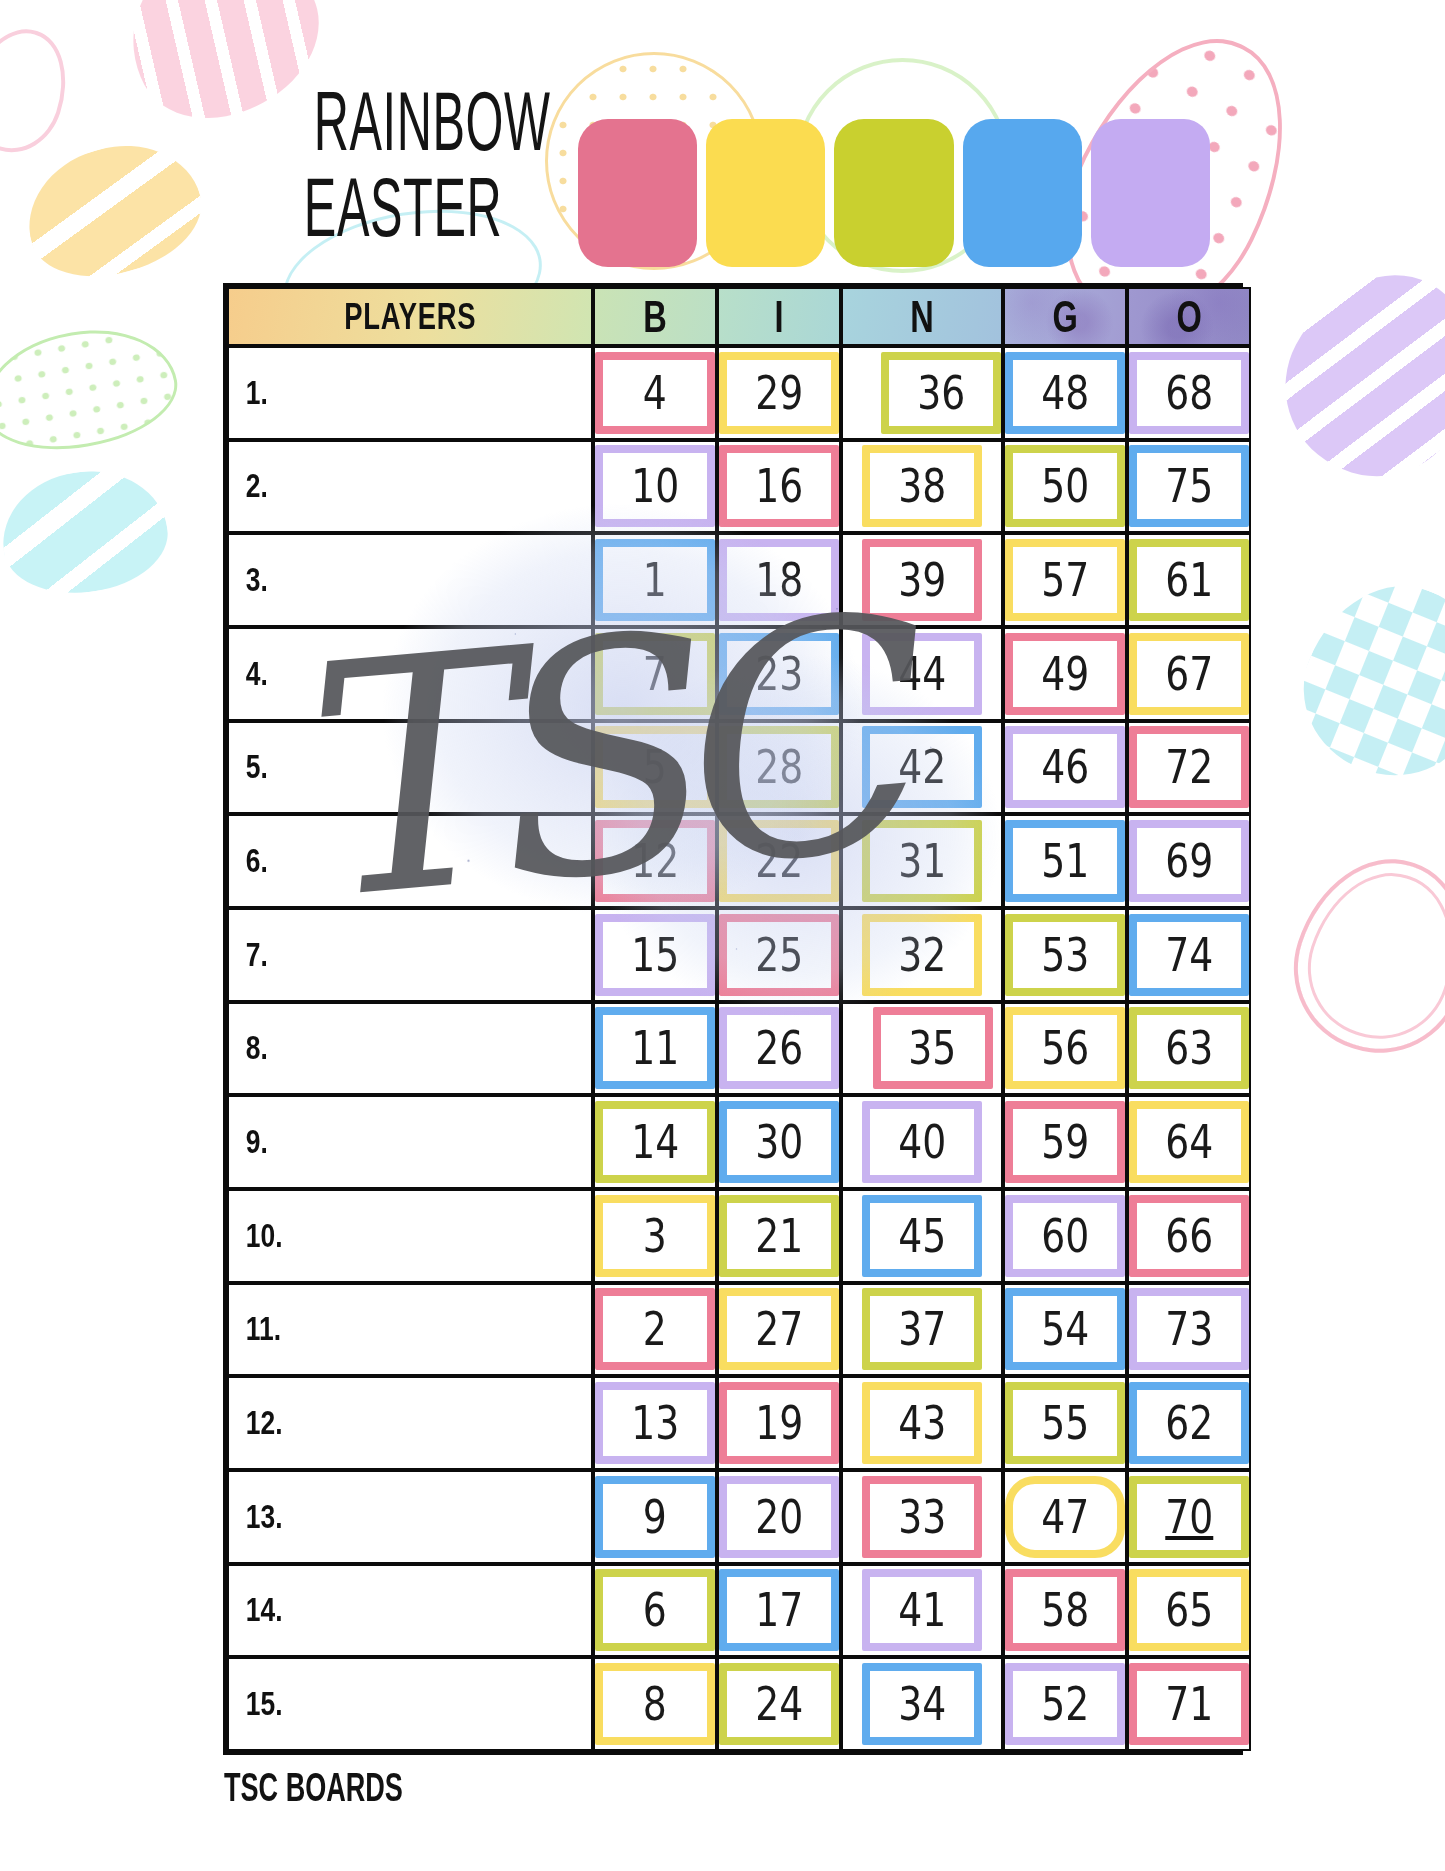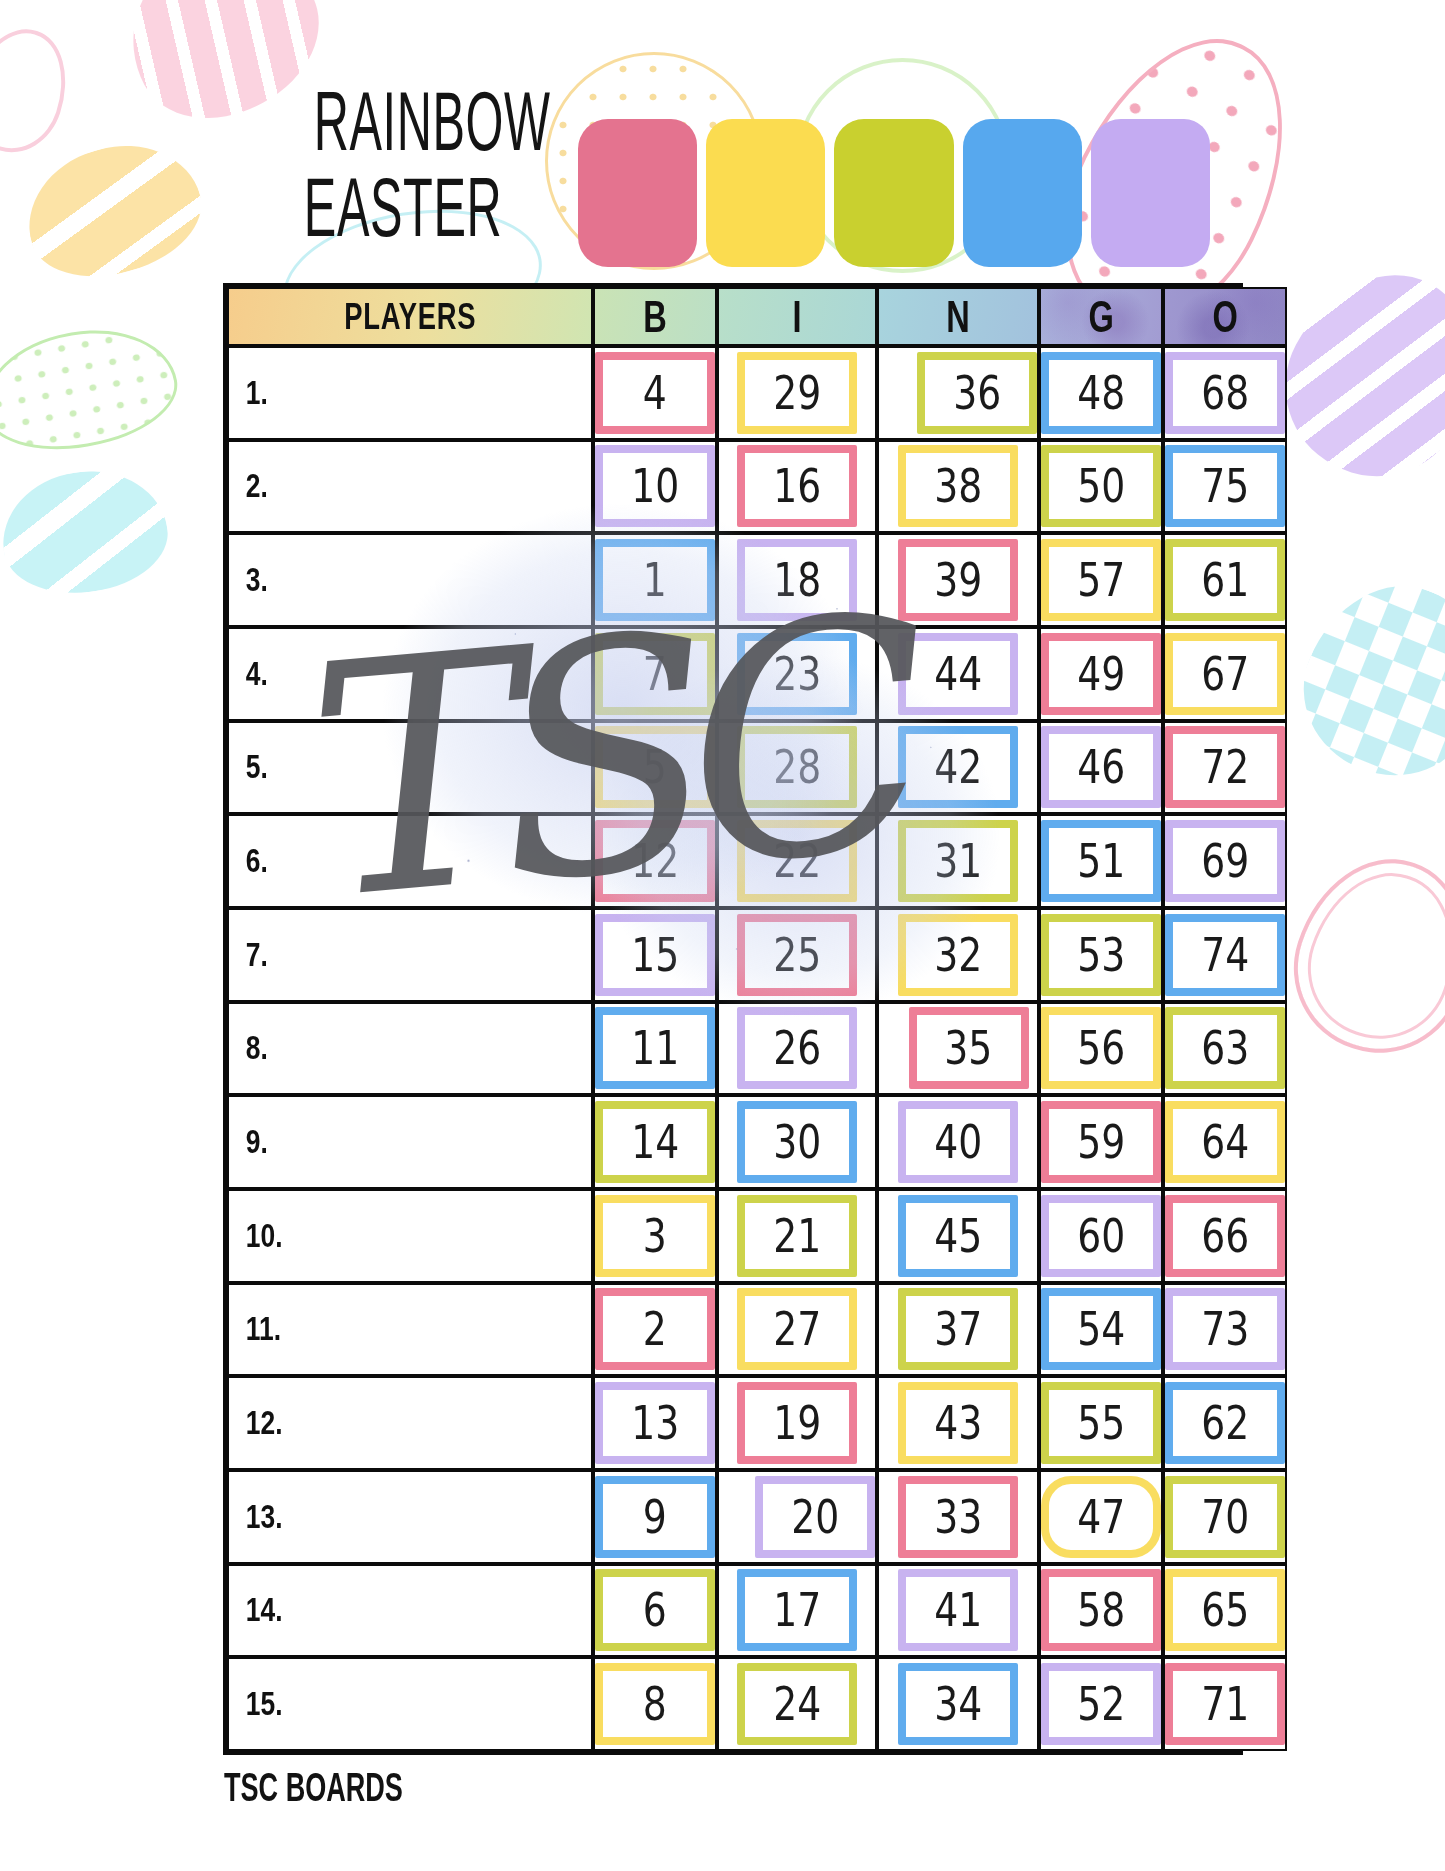--- a/index.html
+++ b/index.html
@@ -487,36 +487,36 @@
       </div>
       <div class="cell label-cell">
         <span class="rl">13.</span>
       </div>
       <div class="cell num-cell">
         <div class="numbox" style="border-color: rgb(96, 172, 238);">
           <span class="num">9</span>
         </div>
       </div>
       <div class="cell num-cell">
-        <div class="numbox" style="border-color: rgb(200, 179, 240); margin-left: 36px;">
+        <div class="numbox" style="border-color: rgb(200, 179, 240);">
           <span class="num">20</span>
         </div>
       </div>
       <div class="cell num-cell">
         <div class="numbox" style="border-color: rgb(238, 126, 151);">
           <span class="num">33</span>
         </div>
       </div>
       <div class="cell num-cell">
         <div class="numbox" style="border-color: rgb(249, 221, 96); border-radius: 30px;">
           <span class="num">47</span>
         </div>
       </div>
       <div class="cell num-cell">
-        <div class="numbox" style="border-color: rgb(205, 211, 75);">
+        <div class="numbox" style="border-color: rgb(205, 211, 75); text-decoration: underline;">
           <span class="num">70</span>
         </div>
       </div>
       <div class="cell label-cell">
         <span class="rl">14.</span>
       </div>
       <div class="cell num-cell">
         <div class="numbox" style="border-color: rgb(205, 211, 75);">
           <span class="num">6</span>
         </div>

